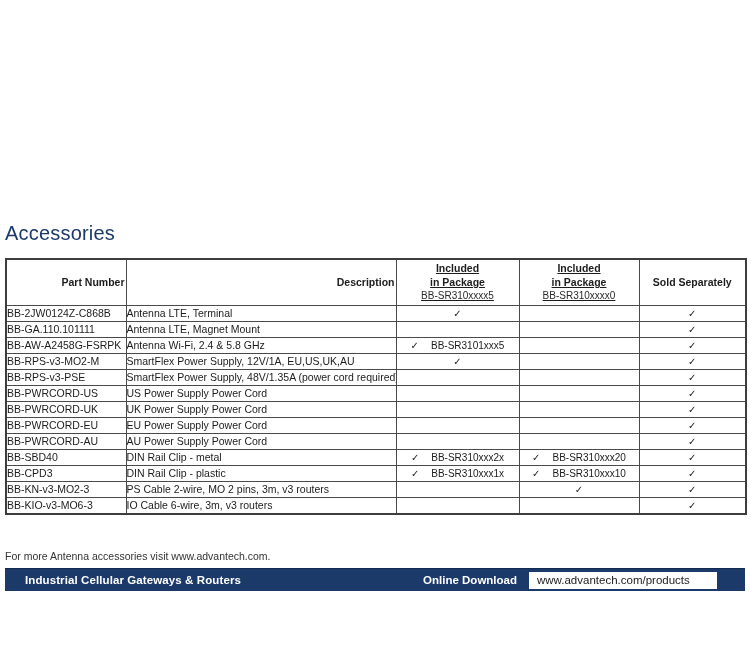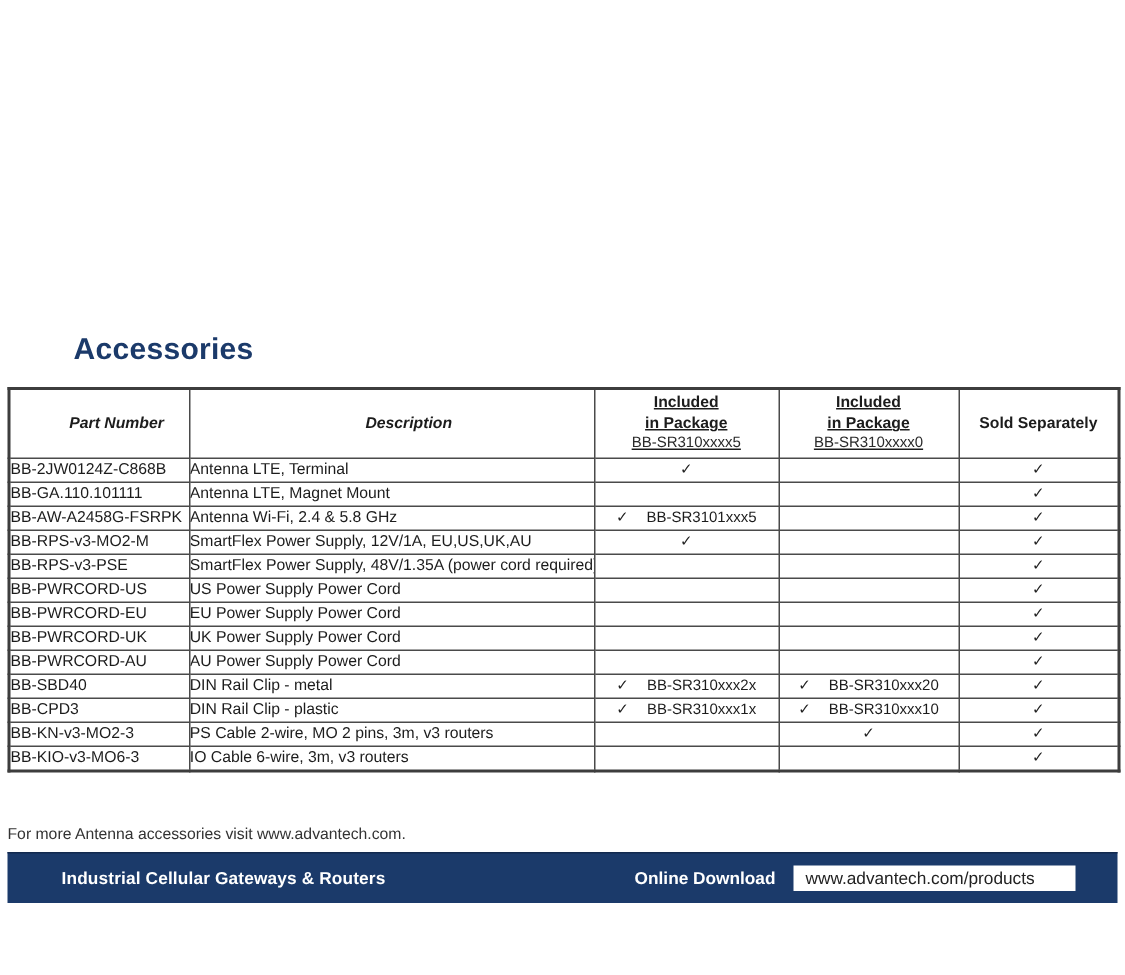--- a/index.html
+++ b/index.html
@@ -9,24 +9,23 @@
     background: #ffffff;
     font-family: "Liberation Sans", sans-serif;
     position: relative;
     overflow: hidden;
   }
 
   .page-title {
     position: absolute;
     left: 5px; top: 222px;
     font-size: 20px;
-    font-weight: bold;
+    font-weight: normal;
     color: #1b3a6a;
     letter-spacing: 0.2px;
-    margin-left: 44px;
   }
 
   table.acc {
     position: absolute;
     left: 5px; top: 258px;
     width: 740px;
     border-collapse: collapse;
     table-layout: fixed;
     border: 2px solid #3d3d3d;
   }
@@ -36,21 +35,21 @@
     overflow: hidden;
     white-space: nowrap;
   }
   table.acc thead th {
     height: 46px;
     font-size: 10.5px;
     font-weight: bold;
     vertical-align: middle;
     background: #ffffff;
   }
-  th.h-left { text-align: center; padding-left: 24px; font-style: italic; }
+  th.h-left { text-align: right; padding-left: 24px; }
   th.h-center { text-align: center; }
   .inc-stack { display: flex; flex-direction: column; justify-content: center; line-height: 14px; text-decoration: underline; }
   .inc-bold { font-weight: bold; font-size: 10.5px; }
   .inc-model { font-weight: normal; font-size: 10px; color: #2a2a2a; }
 
   table.acc tbody td {
     height: 15px;
     font-size: 10.5px;
     line-height: 14px;
     padding: 0;
@@ -64,26 +63,25 @@
   .footnote {
     position: absolute;
     left: 5px; top: 550px;
     font-size: 10.5px;
     color: #333333;
   }
 
   .footer-bar {
     position: absolute;
     left: 5px; top: 568px;
-    width: 740px; height: 34px;
+    width: 740px; height: 23px;
     background: #1b3a6a;
     border-top: 1px solid #12294e;
     display: flex;
     align-items: center;
-    padding-left: 16px;
   }
   .footer-family {
     margin-left: 20px;
     color: #ffffff;
     font-weight: bold;
     font-size: 11.5px;
     letter-spacing: 0.1px;
   }
   .footer-spacer { flex: 1; }
   .footer-download-label {
@@ -174,29 +172,29 @@
         <td class="chk"><span class="check">✓</span></td>
       </tr>
       <tr>
         <td class="part">BB-PWRCORD-US</td>
         <td class="desc">US Power Supply Power Cord</td>
         <td class="chk"></td>
         <td class="chk"></td>
         <td class="chk"><span class="check">✓</span></td>
       </tr>
       <tr>
+        <td class="part">BB-PWRCORD-UK</td>
+        <td class="desc">UK Power Supply Power Cord</td>
+        <td class="chk"></td>
+        <td class="chk"></td>
+        <td class="chk"><span class="check">✓</span></td>
+      </tr>
+      <tr>
         <td class="part">BB-PWRCORD-EU</td>
         <td class="desc">EU Power Supply Power Cord</td>
-        <td class="chk"></td>
-        <td class="chk"></td>
-        <td class="chk"><span class="check">✓</span></td>
-      </tr>
-      <tr>
-        <td class="part">BB-PWRCORD-UK</td>
-        <td class="desc">UK Power Supply Power Cord</td>
         <td class="chk"></td>
         <td class="chk"></td>
         <td class="chk"><span class="check">✓</span></td>
       </tr>
       <tr>
         <td class="part">BB-PWRCORD-AU</td>
         <td class="desc">AU Power Supply Power Cord</td>
         <td class="chk"></td>
         <td class="chk"></td>
         <td class="chk"><span class="check">✓</span></td>

